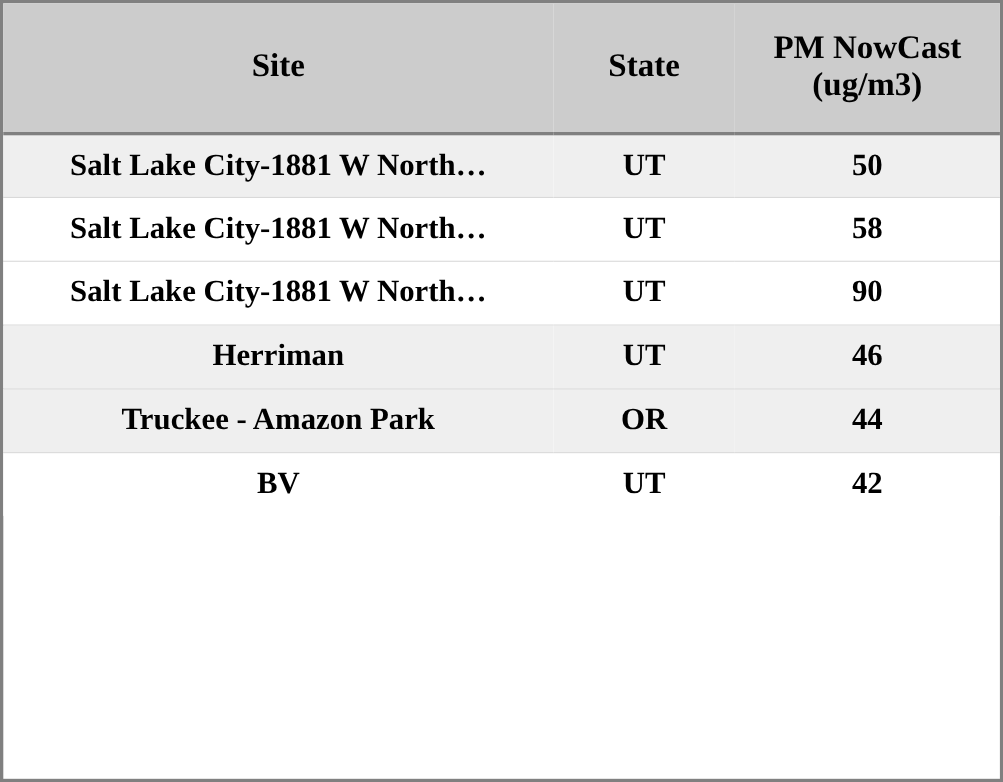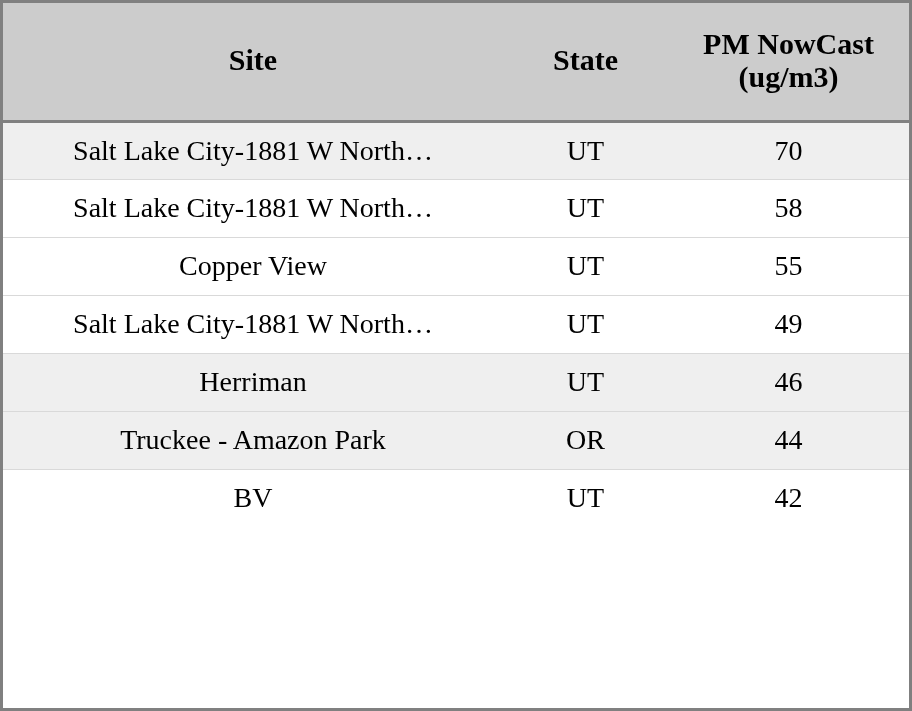--- a/index.html
+++ b/index.html
@@ -41,21 +41,21 @@
     border-bottom: 3px solid #808080;
     line-height: 1.12;
   }
   th.col-site { width: 500px; }
   th.col-state { width: 165px; }
   th.col-value { width: 241px; }
 
   tbody td {
     box-sizing: border-box;
     font-family: "Liberation Serif", serif;
-    font-weight: normal;
+    font-weight: bold;
     font-size: 28px;
     color: #000000;
     text-align: center;
     vertical-align: middle;
     height: 58px;
     padding: 0 8px;
     border-bottom: 1px solid #d9d9d9;
     white-space: nowrap;
     overflow: hidden;
     text-overflow: ellipsis;
@@ -73,36 +73,31 @@
       <tr class="header-row">
         <th class="col-site">Site</th>
         <th class="col-state">State</th>
         <th class="col-value">PM NowCast (ug/m3)</th>
       </tr>
     </thead>
     <tbody>
       <tr class="row-odd">
         <td>Salt Lake City-1881 W North…</td>
         <td>UT</td>
-        <td>70</td>
+        <td>50</td>
       </tr>
       <tr class="row-even">
         <td>Salt Lake City-1881 W North…</td>
         <td>UT</td>
         <td>58</td>
       </tr>
       <tr class="row-even">
-        <td>Copper View</td>
-        <td>UT</td>
-        <td>55</td>
-      </tr>
-      <tr class="row-even">
         <td>Salt Lake City-1881 W North…</td>
         <td>UT</td>
-        <td>49</td>
+        <td>90</td>
       </tr>
       <tr class="row-odd">
         <td>Herriman</td>
         <td>UT</td>
         <td>46</td>
       </tr>
       <tr class="row-odd">
         <td>Truckee - Amazon Park</td>
         <td>OR</td>
         <td>44</td>

